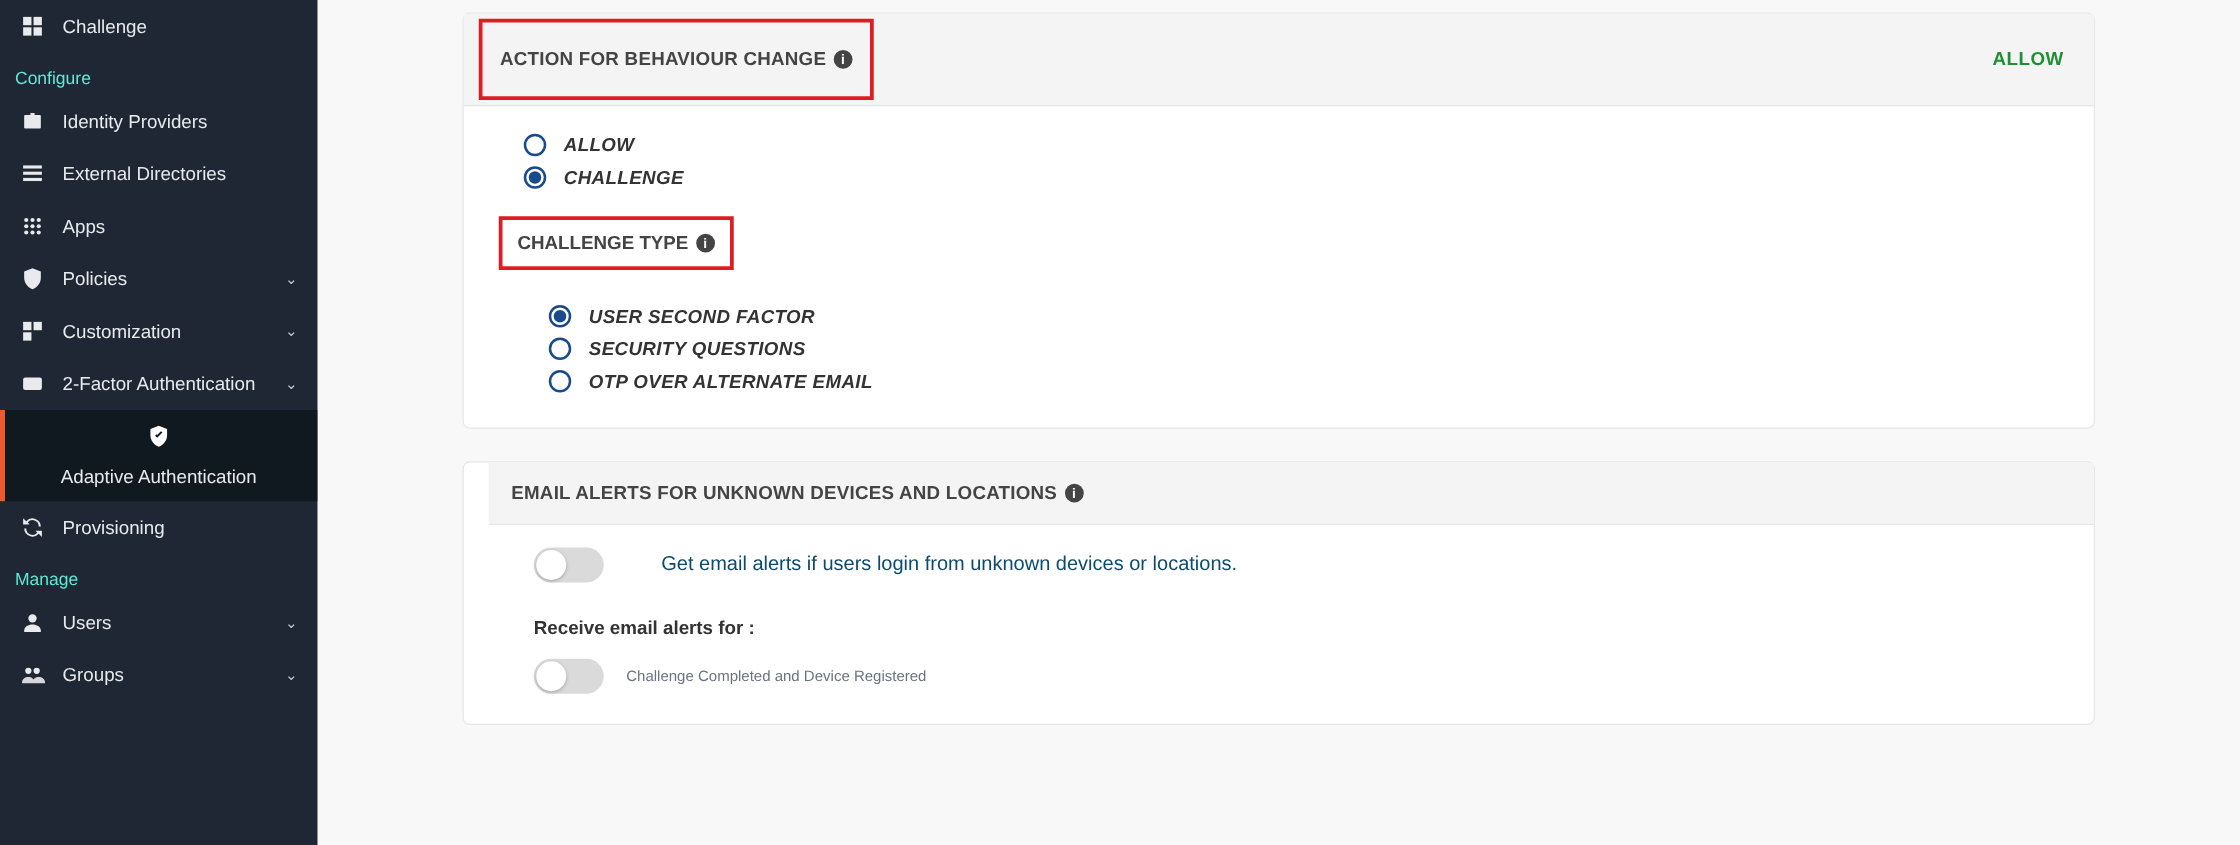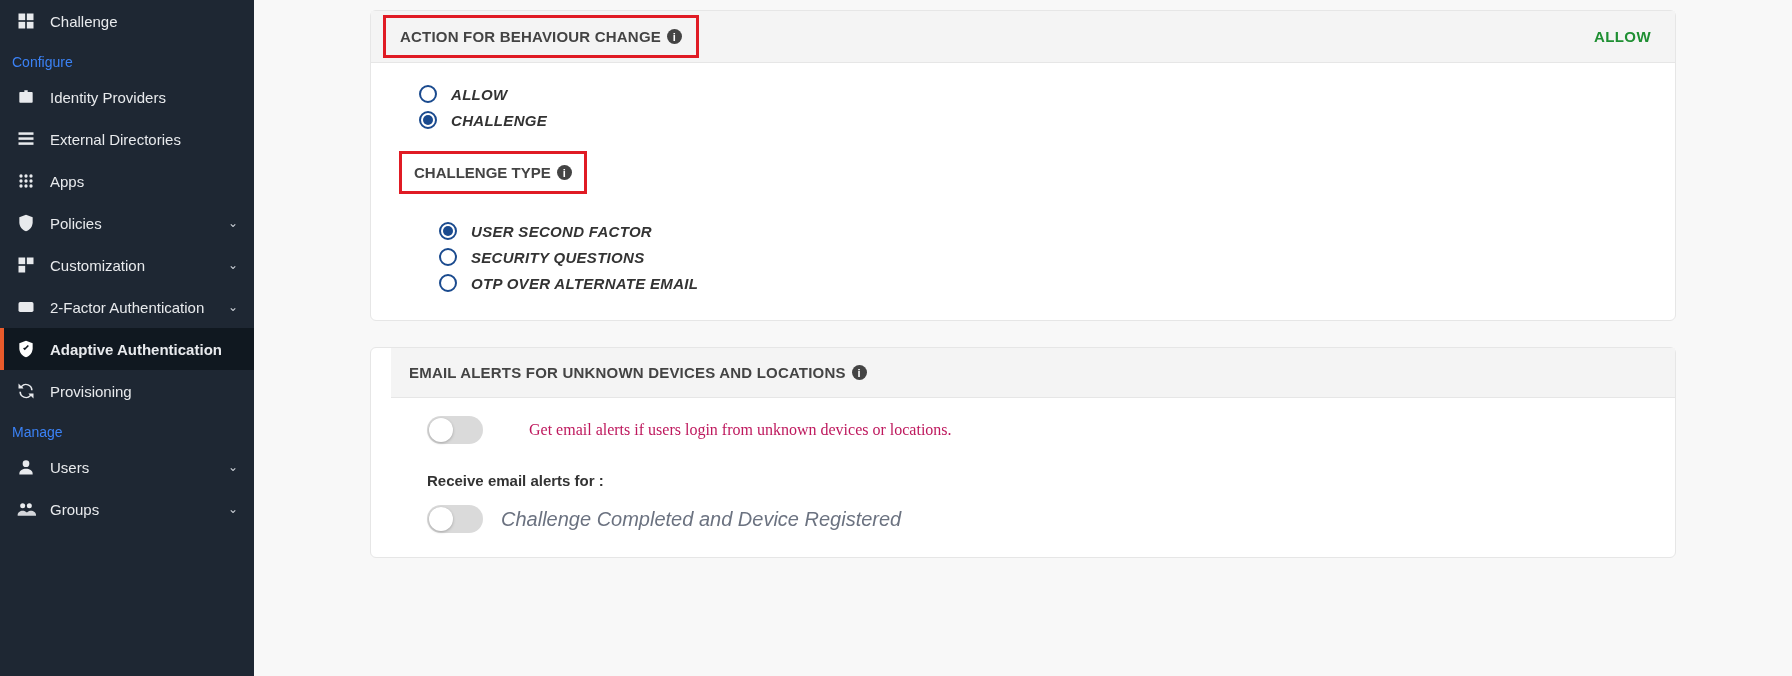--- a/index.html
+++ b/index.html
@@ -1,46 +1,46 @@
 <!DOCTYPE html>
 <html><head>
   <meta charset="utf-8">
   <style>
     * { margin:0; padding:0; box-sizing:border-box; }
     body { font-family:"Segoe UI",Arial,sans-serif; background:#F8F8F8; color:#333; width:1792px; height:676px; overflow:hidden; display:flex; }
     
     .sidebar { width:254px; background:#1E2733; color:#E8EAED; height:100%; overflow:hidden; }
-    .section-label { color:#3b82f6; font-size:14px; padding:12px 12px 6px; }
+    .section-label { color:#5eead4; font-size:14px; padding:12px 12px 6px; }
     .nav-item { display:flex; align-items:center; gap:14px; padding:11px 16px; font-size:15px; color:#E8EAED; cursor:pointer; }
-    .nav-item.active { background:#101820; position:relative; font-weight:700; }
+    .nav-item.active { background:#101820; position:relative; font-weight:400;flex-direction:column; }
     .nav-item.active::before { content:""; position:absolute; left:0; top:0; bottom:0; width:4px; background:#E95B2B; }
     .icon { width:20px; height:20px; display:flex; align-items:center; justify-content:center; flex:0 0 20px; fill:#E8EAED; }
     .chev { margin-left:auto; font-size:12px; color:#C8CDD4; }
     
     .main { flex:1; overflow-y:hidden; padding:0 0 0 0; }
     .panel { background:#fff; border:1px solid #E6E6E6; border-radius:6px; margin:10px 116px 22px 116px; }
     .panel-head { display:flex; align-items:center; justify-content:space-between; background:#F4F4F4; padding:16px 18px; border-bottom:1px solid #E6E6E6; }
     .panel-head .title { font-size:15px; font-weight:700; color:#444; letter-spacing:.2px; display:flex; align-items:center; gap:6px; }
-    .panel-head .title.red-box { border:3px solid #E01B24; padding:10px 14px; margin:-12px 0 -12px -6px; }
+    .panel-head .title.red-box { border:3px solid #E01B24; padding:21px 14px; margin:-12px 0 -12px -6px; }
     .allow { color:#1F8F33; font-weight:700; font-size:15px; letter-spacing:.4px; margin-right:6px; }
     .panel-body { padding:18px 28px 24px 48px; }
     .radio-row { display:flex; align-items:center; gap:14px; padding:4px 0; }
     .radio { width:18px; height:18px; border:2px solid #1A4A8E; border-radius:50%; display:flex; align-items:center; justify-content:center; }
     .radio.checked::after { content:""; width:10px; height:10px; background:#1A4A8E; border-radius:50%; }
     .opt-label { font-style:italic; font-weight:600; font-size:15px; letter-spacing:.3px; color:#333; }
     .subhead { font-size:15px; font-weight:700; color:#444; display:flex; align-items:center; gap:6px; margin:18px 0 8px -16px; }
     .subhead.red-box { border:3px solid #E01B24; padding:10px 12px; margin-left:-20px; width:fit-content; }
     .info { width:15px; height:15px; border-radius:50%; background:#444; color:#fff; font-size:11px; font-weight:700; display:inline-flex; align-items:center; justify-content:center; font-style:normal; }
     .toggle { width:56px; height:28px; background:#DADADA; border-radius:28px; position:relative; cursor:pointer; }
     .toggle::after { content:""; position:absolute; width:24px; height:24px; background:#fff; border-radius:50%; top:2px; left:2px; box-shadow:0 1px 3px rgba(0,0,0,.25); }
     .email-row { display:flex; align-items:center; gap:46px; }
-    .email-text { font-size:16px; color:#be185d;font-family:Liberation Serif, serif; }
+    .email-text { font-size:16px; color:#0c4a6e; }
     .sublabel { font-weight:700; font-size:15px; margin-top:28px; }
     .cc-row { display:flex; align-items:center; gap:18px; margin-top:16px; }
-    .cc-text { font-size:20px; color:#6B7280;font-style:italic; }
+    .cc-text { font-size:12px; color:#6B7280; }
     .indent { padding-left:20px;margin-top:24px; }
   </style>
 </head>
 <body>
 
 <div class="sidebar">
   <div class="nav-item">
     <span class="icon">
         <svg viewBox="0 0 24 24">
           <rect x="3" y="3" width="8" height="8"></rect>

